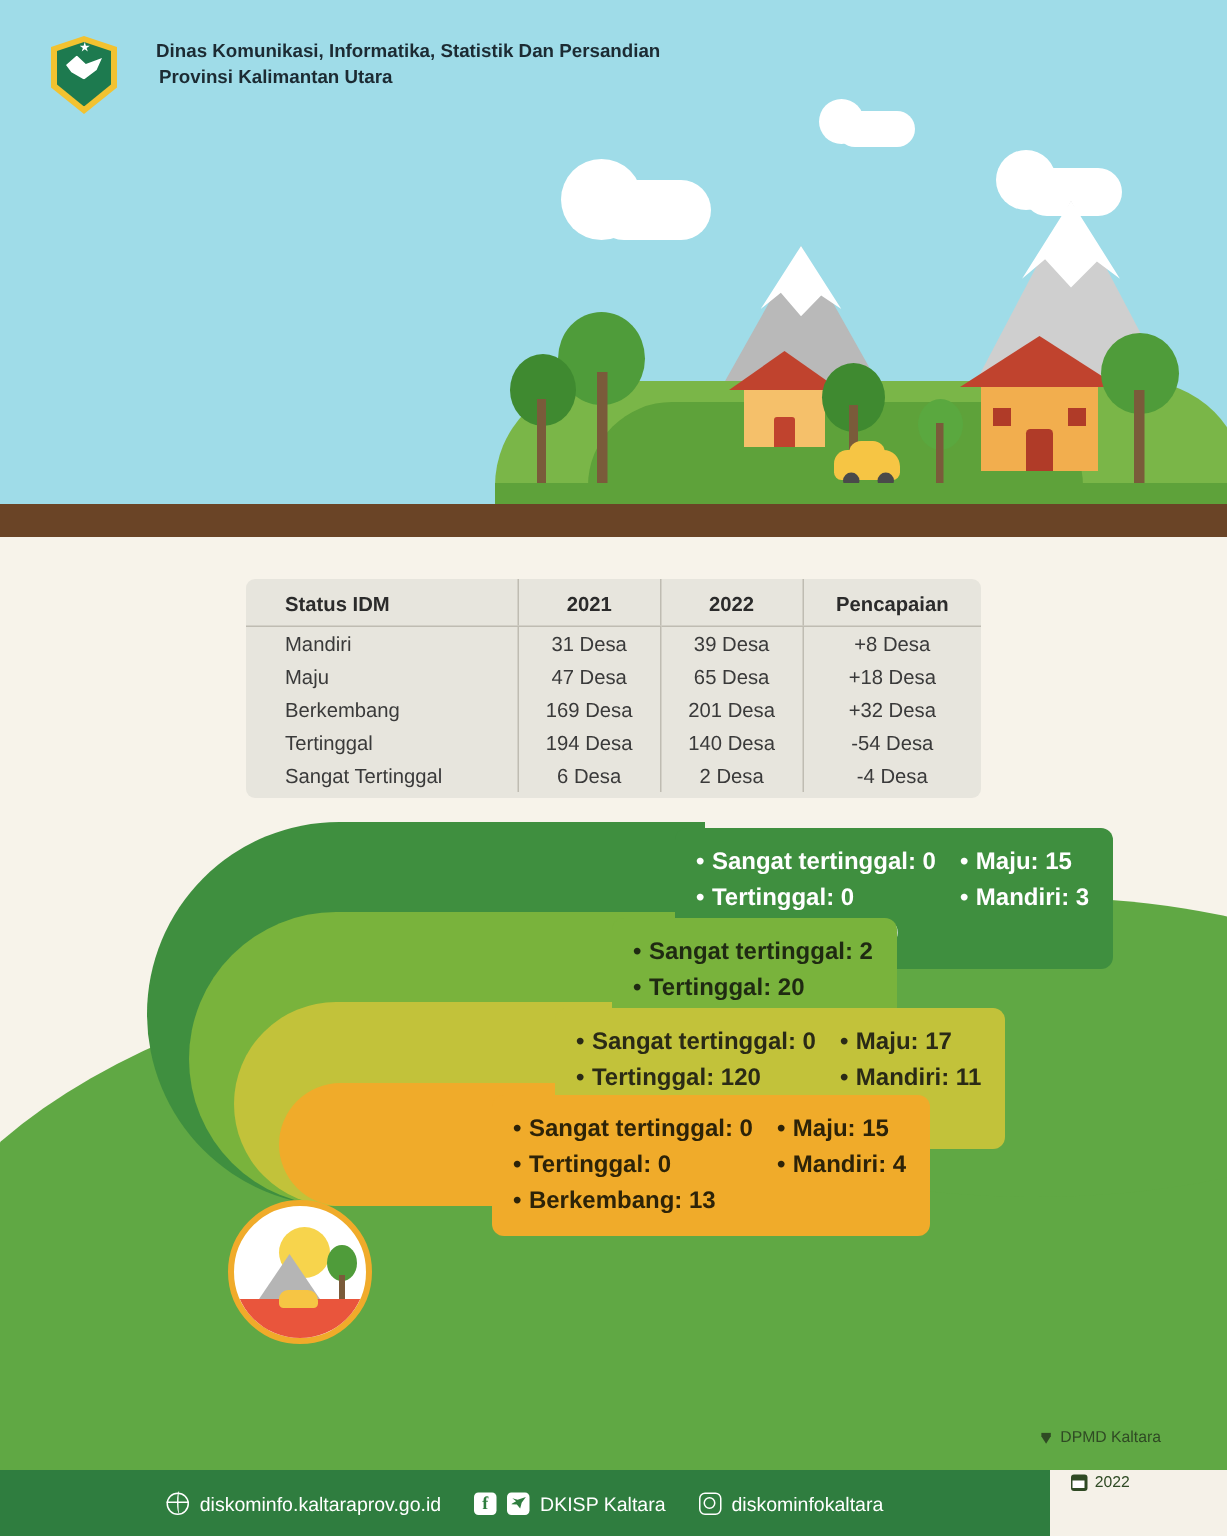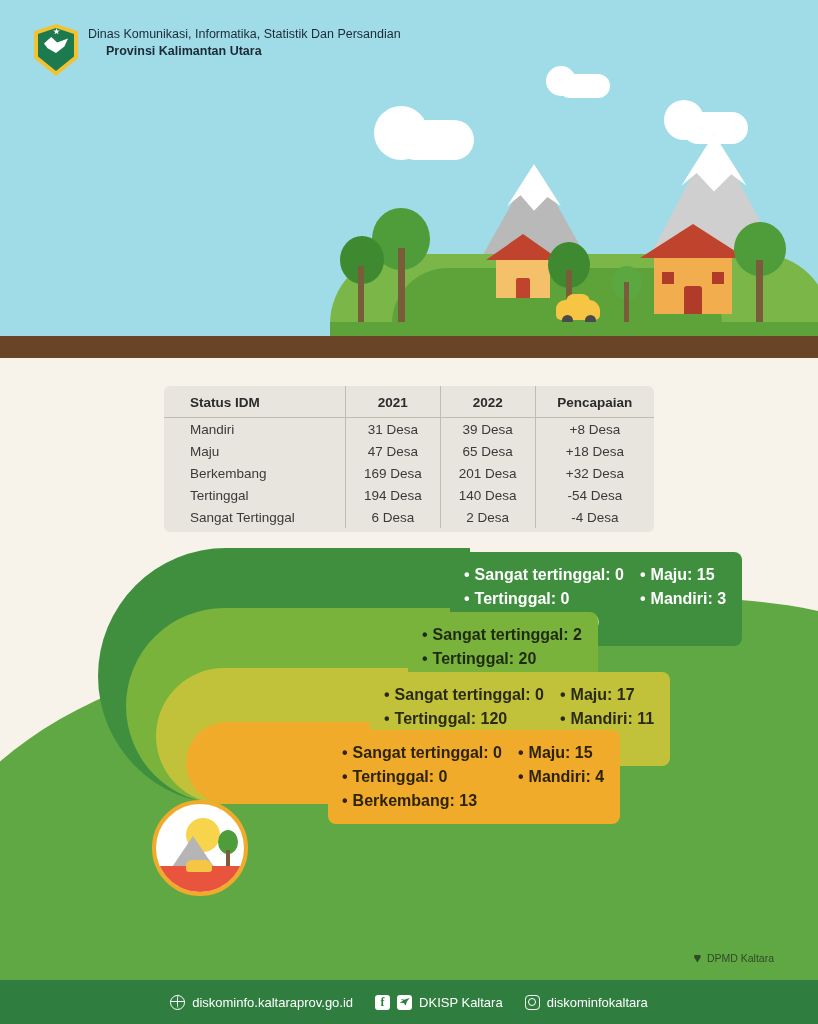--- a/index.html
+++ b/index.html
@@ -39,21 +39,21 @@
     position: absolute; left: 10px; top: 13px; width: 24px; height: 16px;
     background: #fff;
     clip-path: polygon(0% 40%, 30% 0%, 55% 35%, 100% 10%, 85% 60%, 50% 100%, 15% 70%);
   }
   .crest-star {
     position: absolute; left: 19px; top: 4px; width: 7px; height: 7px;
     background: #fff;
     clip-path: polygon(50% 0%, 61% 35%, 98% 35%, 68% 57%, 79% 91%, 50% 70%, 21% 91%, 32% 57%, 2% 35%, 39% 35%);
   }
   .org-text { padding-top: 2px; }
-  .org-line1 { font-size: 12.5px; font-weight: normal; color: #1c2b33; line-height: 1.35; }
+  .org-line1 { font-size: 12.5px; font-weight: bold; color: #1c2b33; line-height: 1.35; margin-left: 16px; }
   .org-line2 { font-size: 12.5px; font-weight: bold; color: #1c2b33; line-height: 1.35; padding-left: 18px; }
 
   .cloud { position: absolute; background: #fff; border-radius: 50%; }
   .c1 { width: 54px; height: 54px; left: 374px; top: 106px; }
   .c1b { width: 78px; height: 40px; left: 396px; top: 120px; border-radius: 26px; }
   .c2 { width: 40px; height: 40px; left: 664px; top: 100px; }
   .c2b { width: 66px; height: 32px; left: 682px; top: 112px; border-radius: 20px; }
   .c3 { width: 30px; height: 30px; left: 546px; top: 66px; }
   .c3b { width: 52px; height: 24px; left: 558px; top: 74px; border-radius: 14px; }
 
@@ -211,21 +211,21 @@
   }
   .credit-item { display: flex; align-items: center; gap: 5px; }
   .pin-icon { width: 9px; height: 9px; background: #2f4a24;
     clip-path: polygon(50% 100%, 15% 45%, 15% 18%, 85% 18%, 85% 45%); }
   .cal-icon { width: 11px; height: 11px; background: #2f4a24; border-radius: 2px; position: relative; }
   .cal-icon::after { content: ""; position: absolute; left: 1.5px; top: 4px; width: 8px; height: 5.5px;
     background: #fff; }
 
   
   .footer {
-    position: absolute; left: 0; top: 980px; width: 818px; height: 44px;
+    position: absolute; left: 0; top: 980px; width: 700px; height: 44px;
     background: #2f7d3f; display: flex; align-items: center; justify-content: center;
     gap: 22px; color: #fff; font-size: 13px; z-index: 30;
   }
   .f-item { display: flex; align-items: center; gap: 7px; }
   .globe {
     width: 15px; height: 15px; border: 1.6px solid #fff; border-radius: 50%; position: relative;
   }
   .globe::before { content: ""; position: absolute; left: 5.5px; top: -1.6px; width: 2px; height: 15px;
     border-left: 1.6px solid #fff; border-radius: 50%; }
   .globe::after { content: ""; position: absolute; left: -1.6px; top: 5.5px; width: 15px; height: 2px;

